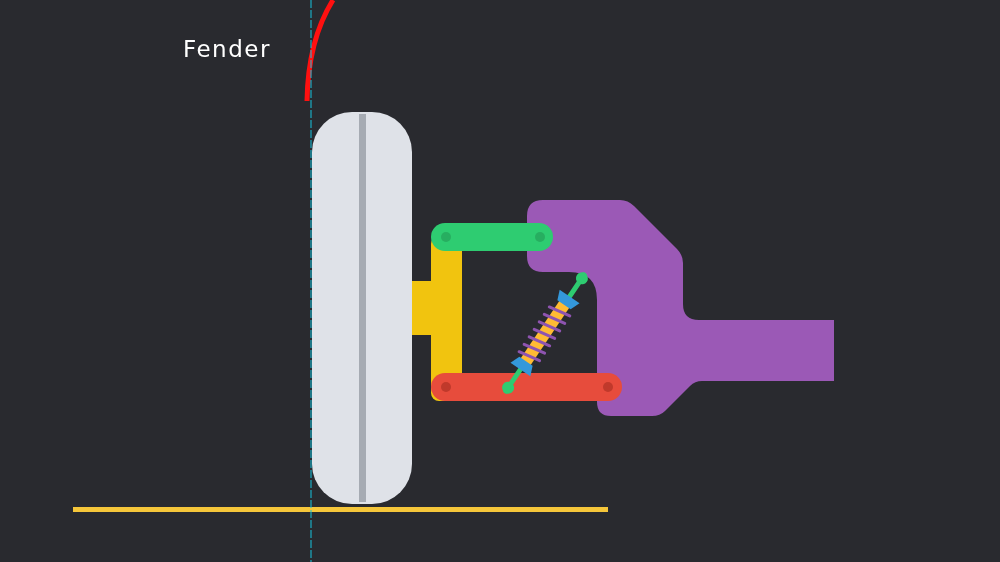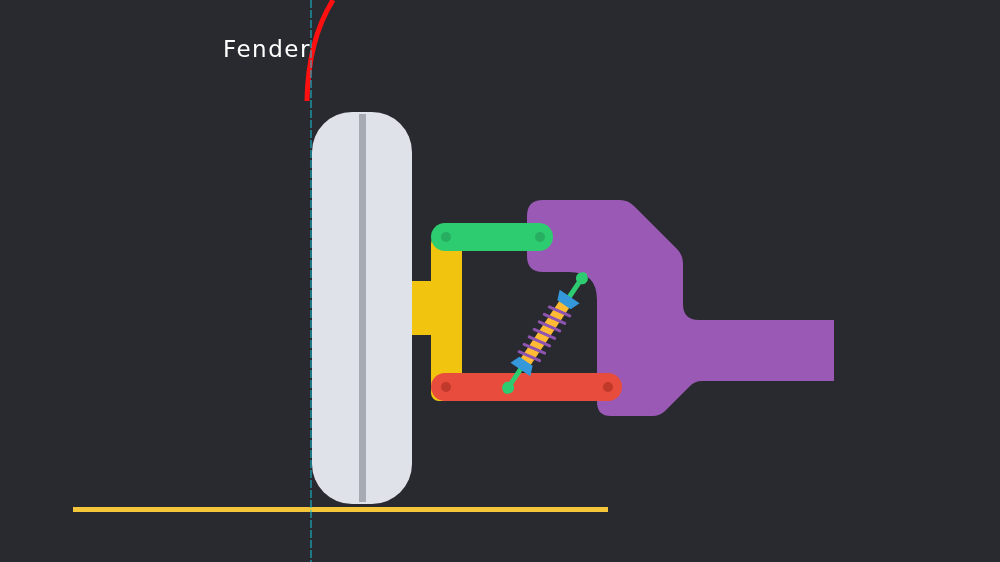--- a/index.html
+++ b/index.html
@@ -1,18 +1,18 @@
 <!DOCTYPE html>
 <html><head>
 <meta charset="utf-8">
 <style>
   html, body { margin:0; padding:0; }
   body { width:1000px; height:562px; background:#292a2f; overflow:hidden; position:relative; font-family:"DejaVu Sans", sans-serif; }
   #stage { position:absolute; left:0; top:0; width:1000px; height:562px; }
-  .label { position:absolute; left:183px; top:36px; color:#ffffff; font-size:23px; letter-spacing:1.5px; font-family:"DejaVu Sans", sans-serif;margin-left:40px; }
+  .label { position:absolute; left:183px; top:36px; color:#ffffff; font-size:23px; letter-spacing:1.5px; font-family:"DejaVu Sans", sans-serif; }
 </style>
 </head>
 <body>
 
 <div class="label">Fender</div>
 
 <svg id="stage" width="1000" height="562" viewBox="0 0 1000 562" xmlns="http://www.w3.org/2000/svg">
 
   <path fill="#9b59b6" d="M543,200 L620,200 Q628,200 634,206 L677,249 Q683,255 683,263 L683,304 Q683,320 699,320 L834,320 L834,381 L702,381 Q695,381 690,386 L665,411 Q660,416 652,416 L611,416 Q597,416 597,402 L597,300 Q597,272 569,272 L543,272 Q527,272 527,256 L527,216 Q527,200 543,200 Z"></path>
 

